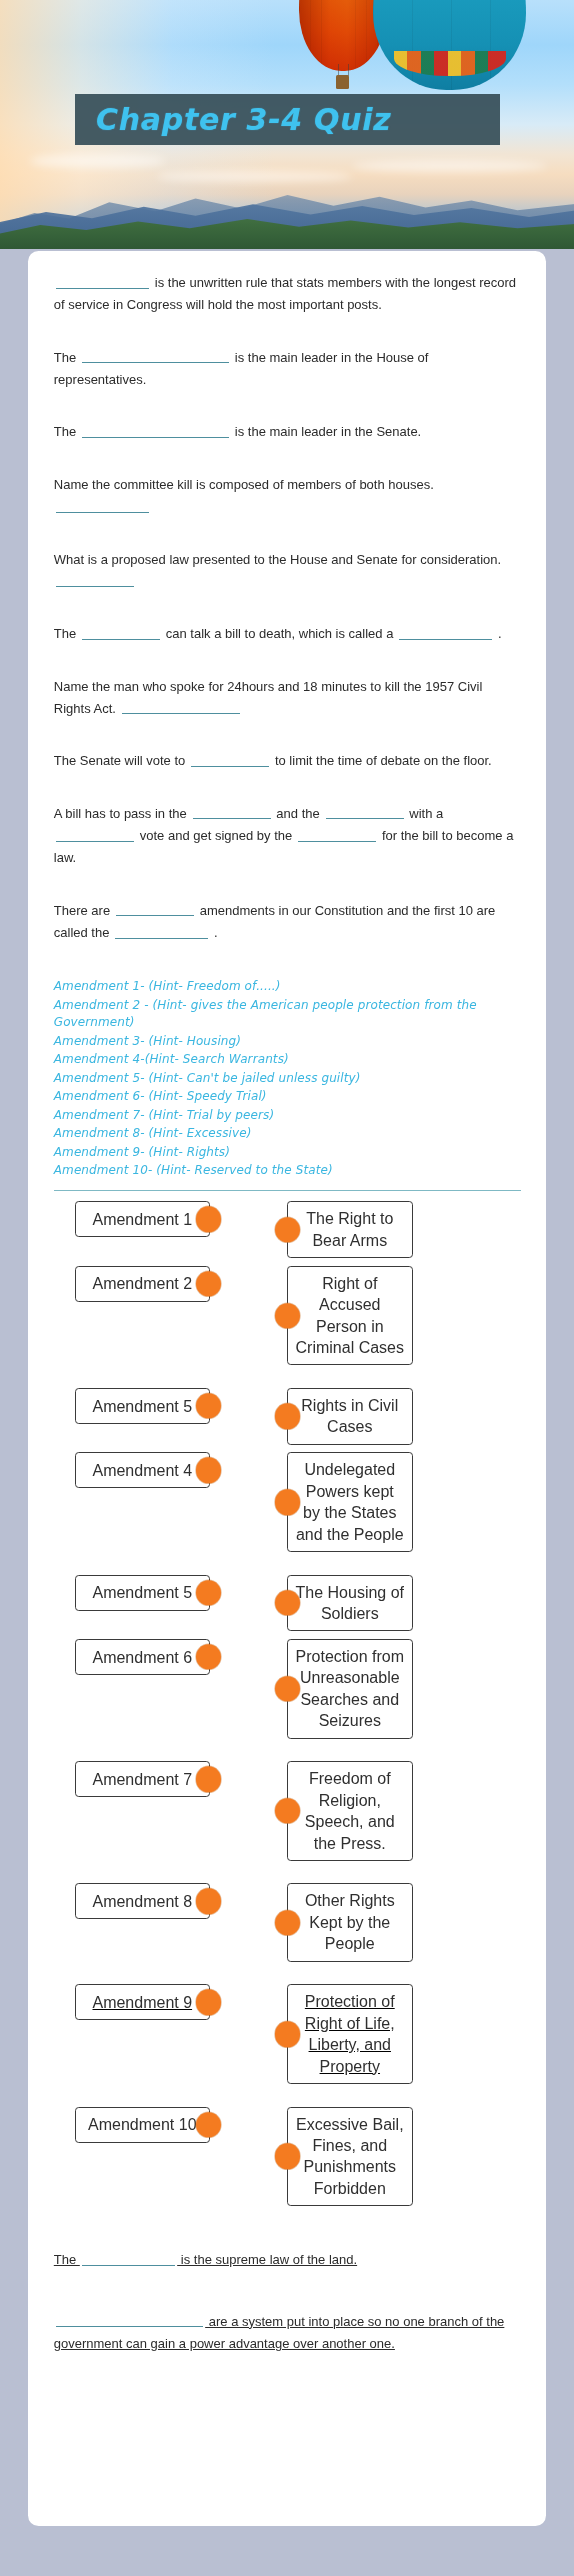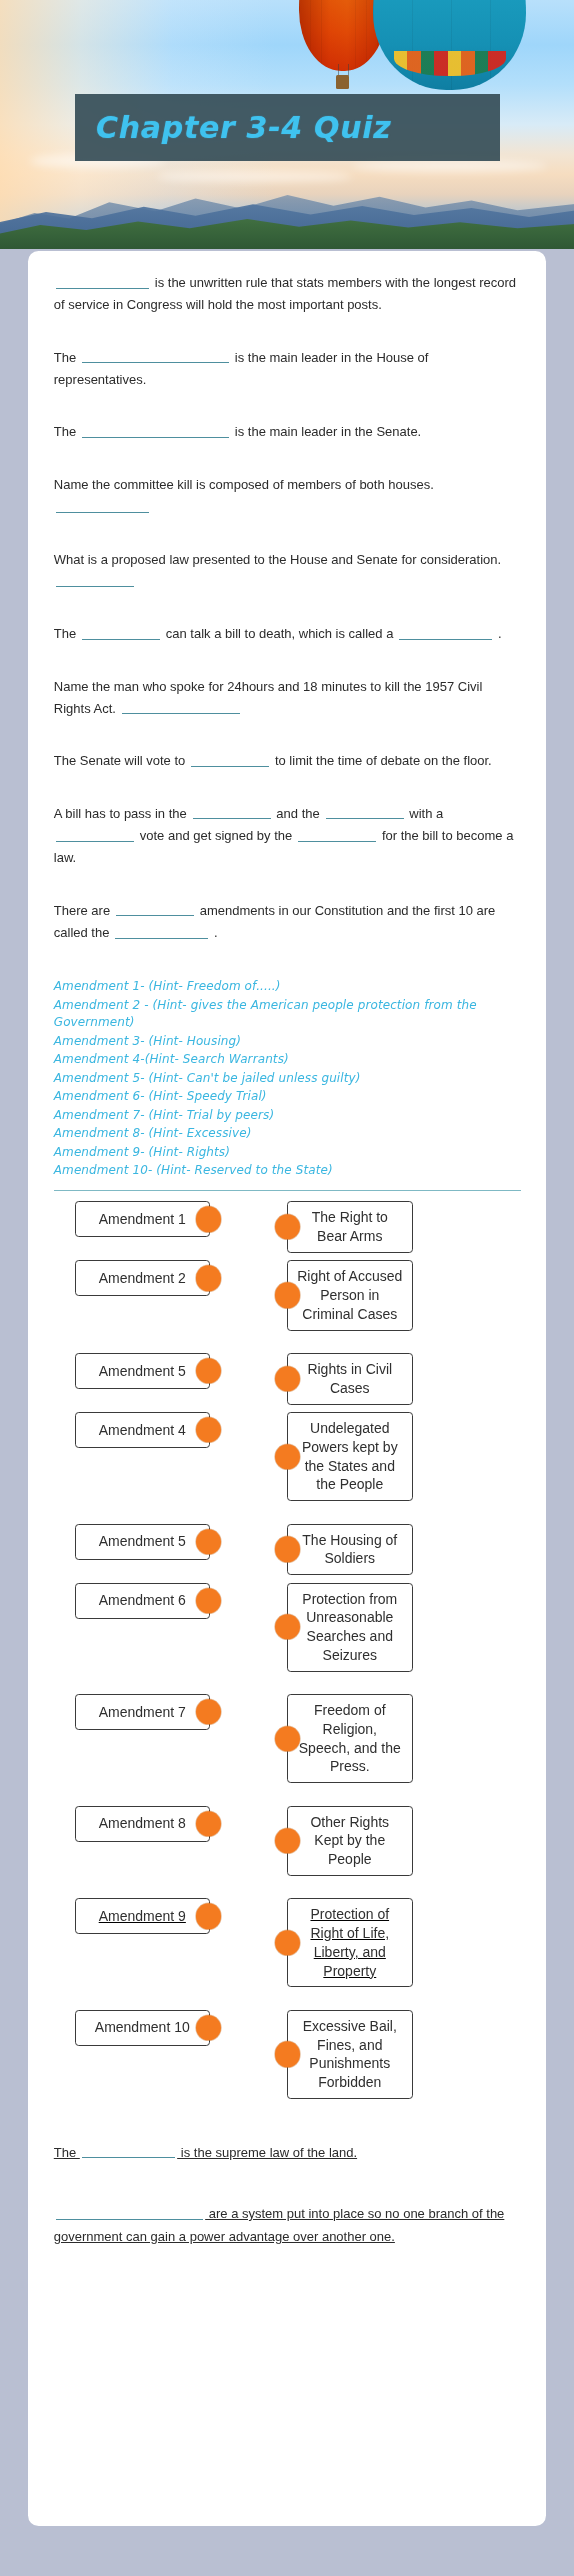--- a/index.html
+++ b/index.html
@@ -132,21 +132,21 @@
     border-radius: 0 0 48% 48% / 0 0 70% 70%;
     opacity: 0.95;
   }
 
   
   .title-band {
     position: absolute;
     left: 75px;
     top: 94px;
     width: 425px;
-    height: 67px;
+    height: 51px;
     background: rgba(55,79,88,0.93);
     z-index: 2;
     display: flex;
     align-items: center;
     padding-left: 21px;
   }
   .title-text {
     font-family: "DejaVu Sans", sans-serif;
     font-style: italic;
     font-weight: bold;
@@ -228,26 +228,26 @@
     width: 139px;
     display: flex;
     justify-content: flex-start;
   }
 
   .mbox {
     position: relative;
     border: 0.7px solid #3a3a3a;
     border-radius: 3.7px;
     background: #fff;
-    font-size: 14px;
+    font-size: 16px;
     line-height: 1.34;
     color: #2f2f2f;
     text-align: center;
     display: flex;
-    align-items: center;
+    align-items: flex-end;
     justify-content: center;
     padding: 6px 7.5px;
   }
   .mbox-left { width: 135px; min-height: 36px; }
   .mbox-right { width: 126px; min-height: 36px; }
 
   .dot {
     position: absolute;
     width: 25.4px;
     height: 25.4px;

